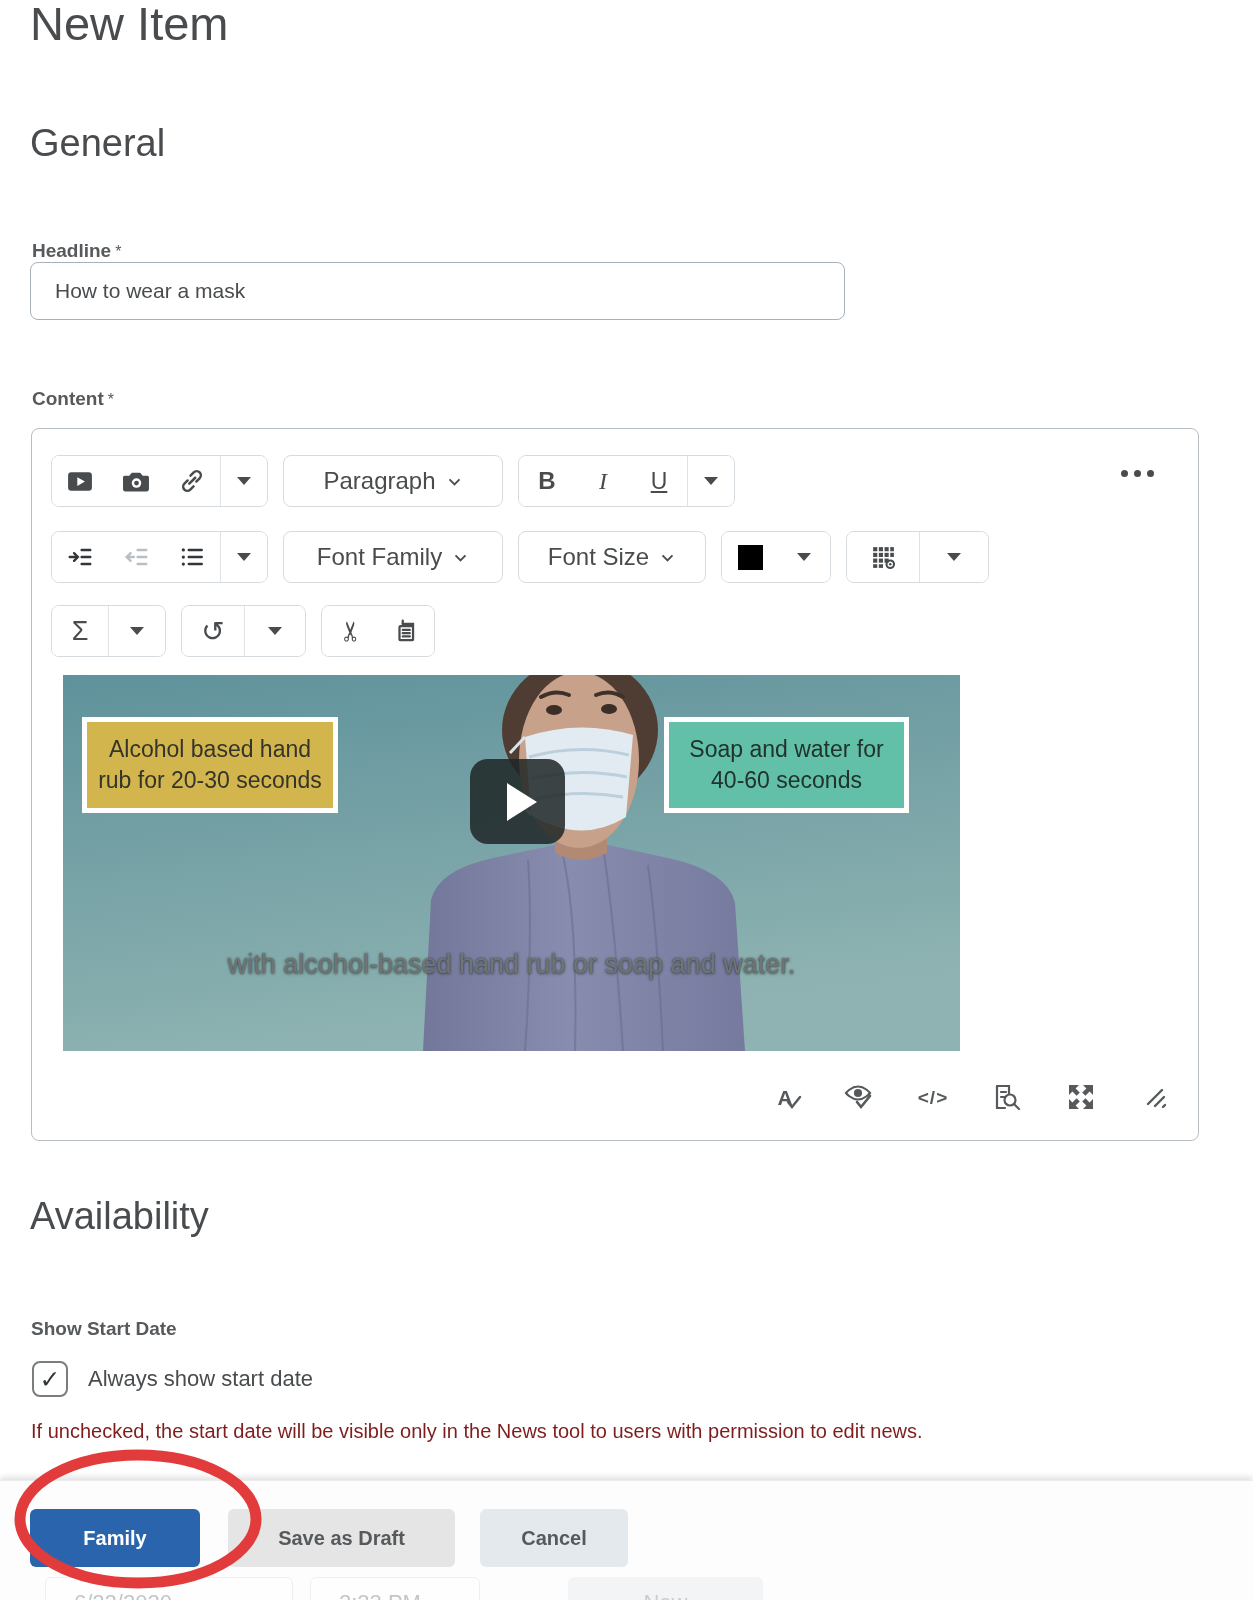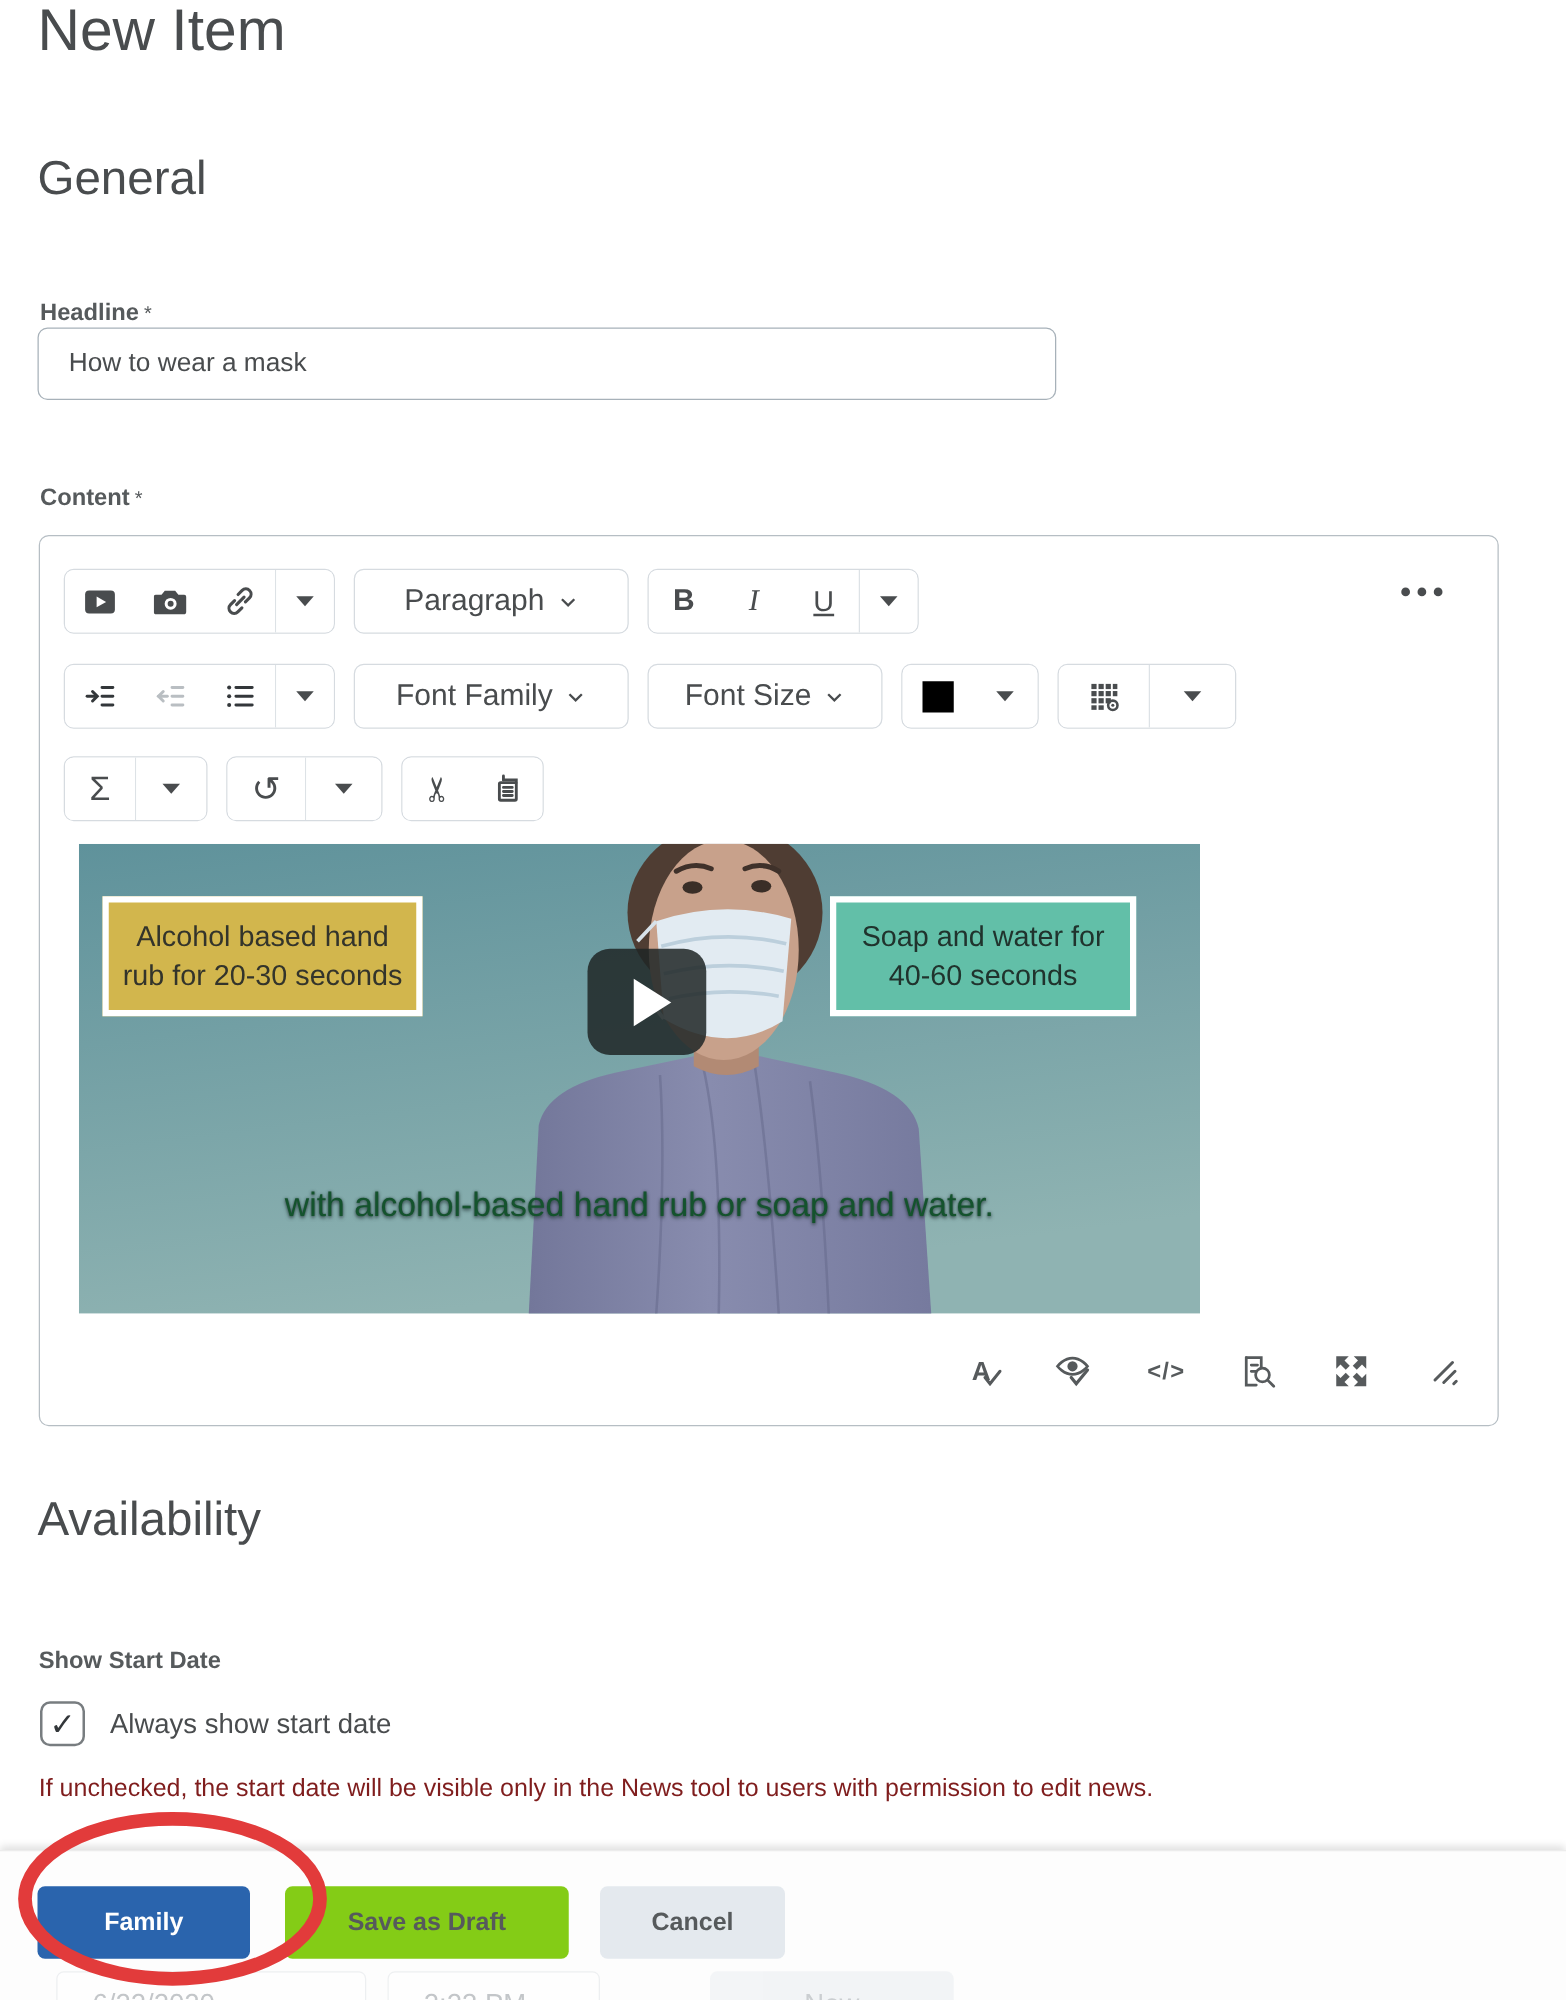--- a/index.html
+++ b/index.html
@@ -42,42 +42,42 @@
   
   .video{position:absolute;left:12px;top:246px;width:897px;height:376px;overflow:hidden;cursor:pointer;margin-left:19px;}
   .cap-box{position:absolute;top:42px;height:96px;border:5px solid #fff;box-sizing:border-box;
         display:flex;align-items:center;justify-content:center;text-align:center;
         font-size:23px;line-height:31px;color:#33342b;padding:0 8px;}
   .cap-left{left:19px;width:256px;background:#d2b64d;}
   .cap-right{left:601px;width:245px;background:#62bfa8;color:#20332d;}
   .play{position:absolute;left:407px;top:84px;width:95px;height:85px;border-radius:18px;
         background:rgba(30,38,38,.85);display:flex;align-items:center;justify-content:center;}
   .play-tri{width:0;height:0;border-left:30px solid #fff;border-top:19px solid transparent;border-bottom:19px solid transparent;margin-left:8px;}
-  .subtitle{position:absolute;left:0;right:0;top:274px;text-align:center;font-size:27px;color:#14532d;
+  .subtitle{position:absolute;left:0;right:0;top:274px;text-align:center;font-size:27px;color:#737373;
         text-shadow:0 1px 3px rgba(40,60,60,.8),0 0 2px rgba(40,60,60,.6);}
 
   
   .ed-icons{position:absolute;right:26px;top:652px;display:flex;gap:40px;align-items:center;color:#565a5c;}
   .ed-ico{display:flex;align-items:center;justify-content:center;width:34px;height:34px;border:none;background:transparent;cursor:pointer;color:#565a5c;}
   .ico-spell{position:relative;font-size:21px;font-weight:700;color:#565a5c;}
   .ico-spell svg{position:absolute;left:9px;top:9px;}
   .html-glyph{font-size:19px;font-weight:700;letter-spacing:1px;}
 
   
   .checkbox{left:32px;top:1361px;width:36px;height:36px;border:2px solid #787d80;border-radius:8px;box-sizing:border-box;
         display:flex;align-items:center;justify-content:center;font-size:25px;font-weight:700;color:#33373a;cursor:pointer;background:#fff;}
   .chk-label{left:88px;top:1366px;font-size:22px;color:#494c4e;}
   .help{left:31px;top:1420px;font-size:20px;color:#7f1d1d;}
 
   
   .footer{left:0;top:1480px;width:1253px;height:120px;background:#fdfdfd;box-shadow:0 -3px 6px rgba(0,0,0,.12);border-top:1px solid #ececec;}
   .btn{position:absolute;top:28px;height:58px;border:none;border-radius:6px;font-size:20px;font-weight:700;
         font-family:"Liberation Sans","DejaVu Sans",sans-serif;cursor:pointer;}
   .btn-publish{left:30px;width:170px;background:#2a64ad;color:#fff;}
-  .btn-draft{left:228px;width:227px;background:#84cc16;color:#565a5c;}
+  .btn-draft{left:228px;width:227px;background:#e5e5e5;color:#565a5c;}
   .btn-cancel{left:480px;width:148px;background:#e4e9ee;color:#565a5c;}
   .ghost{position:absolute;top:96px;height:52px;box-sizing:border-box;opacity:.5;}
   .ghost-input{border:1px solid #dfe3e6;border-radius:6px;background:#fff;color:#8a9196;font-size:22px;
         display:flex;align-items:center;padding-left:28px;}
   .ghost-date{left:45px;width:248px;}
   .ghost-time{left:310px;width:170px;}
   .ghost-now{left:568px;width:195px;background:#e9edf1;border-radius:6px;color:#9aa1a6;font-size:22px;
         display:flex;align-items:center;justify-content:center;}
   .annotation{left:10px;top:1442px;pointer-events:none;}
 </style>

